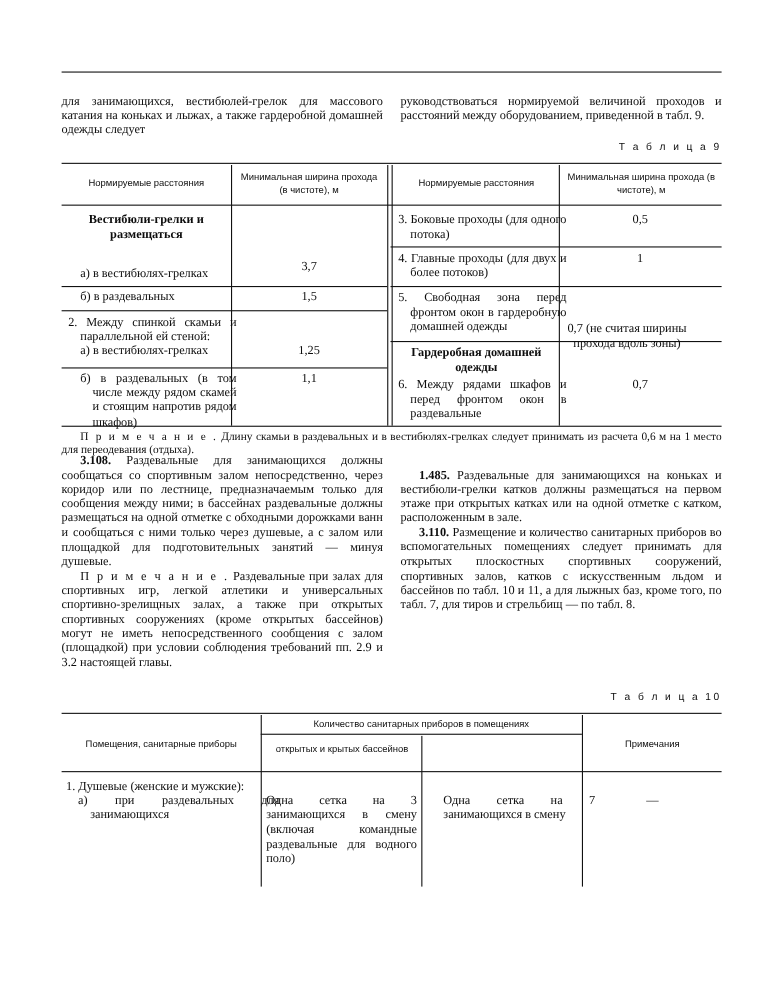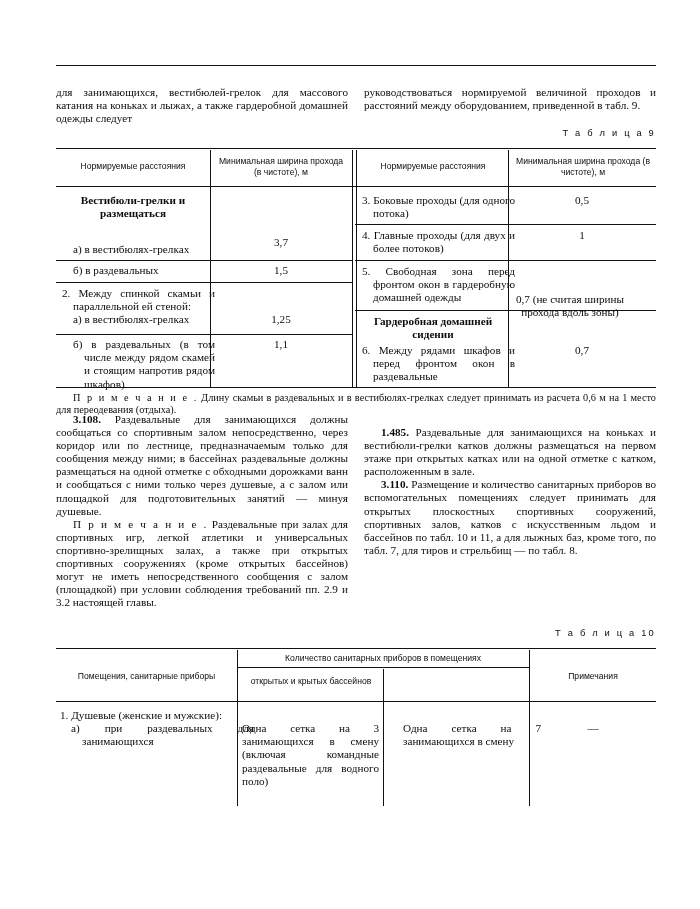--- a/index.html
+++ b/index.html
@@ -218,21 +218,21 @@
 
     <div class="cell hang" style="left:306px; top:46px; width:142px;">3. Боковые проходы (для одного потока)</div>
     <div class="cell ctr" style="left:456px; top:46px; width:140px;">0,5</div>
 
     <div class="cell hang" style="left:306px; top:81px; width:142px;">4. Главные проходы (для двух и более потоков)</div>
     <div class="cell ctr" style="left:456px; top:81px; width:140px;">1</div>
 
     <div class="cell hang" style="left:306px; top:117px; width:142px;">5. Свободная зона перед фронтом окон в гардеробную домашней одежды</div>
     <div class="cell ctr" style="left:444px; top:117px; width:140px;margin-top:28px;">0,7 (не считая ширины прохода вдоль зоны)</div>
 
-    <div class="cell hd" style="left:306px; top:167px; width:142px;">Гардеробная домашней  сидении</div>
+    <div class="cell hd" style="left:306px; top:167px; width:142px;">Гардеробная домашней  одежды</div>
     <div class="cell hang" style="left:306px; top:196px; width:142px;">6. Между рядами шкафов и перед фронтом окон в раздевальные</div>
     <div class="cell ctr" style="left:456px; top:196px; width:140px;">0,7</div>
   </div>
 
   <div class="note" style="top:392px;">
     <span class="spaced">П р и м е ч а н и е .</span><span> Длину скамьи в раздевальных и в вестибюлях-грелках следует принимать из расчета 0,6 м на 1 место для переодевания (отдыха).</span>
   </div>
 
   <div class="col col-l" style="top:413px;">
     <p class="para"><b>3.108.</b><span> Раздевальные для занимающихся должны сообщаться со спортивным залом непосредственно, через коридор или по лестнице, предназначаемым только для сообщения между ними; в бассейнах раздевальные должны размещаться на одной отметке с обходными дорожками ванн и сообщаться с ними только через душевые, а с залом или площадкой для подготовительных занятий — минуя душевые.</span></p>

